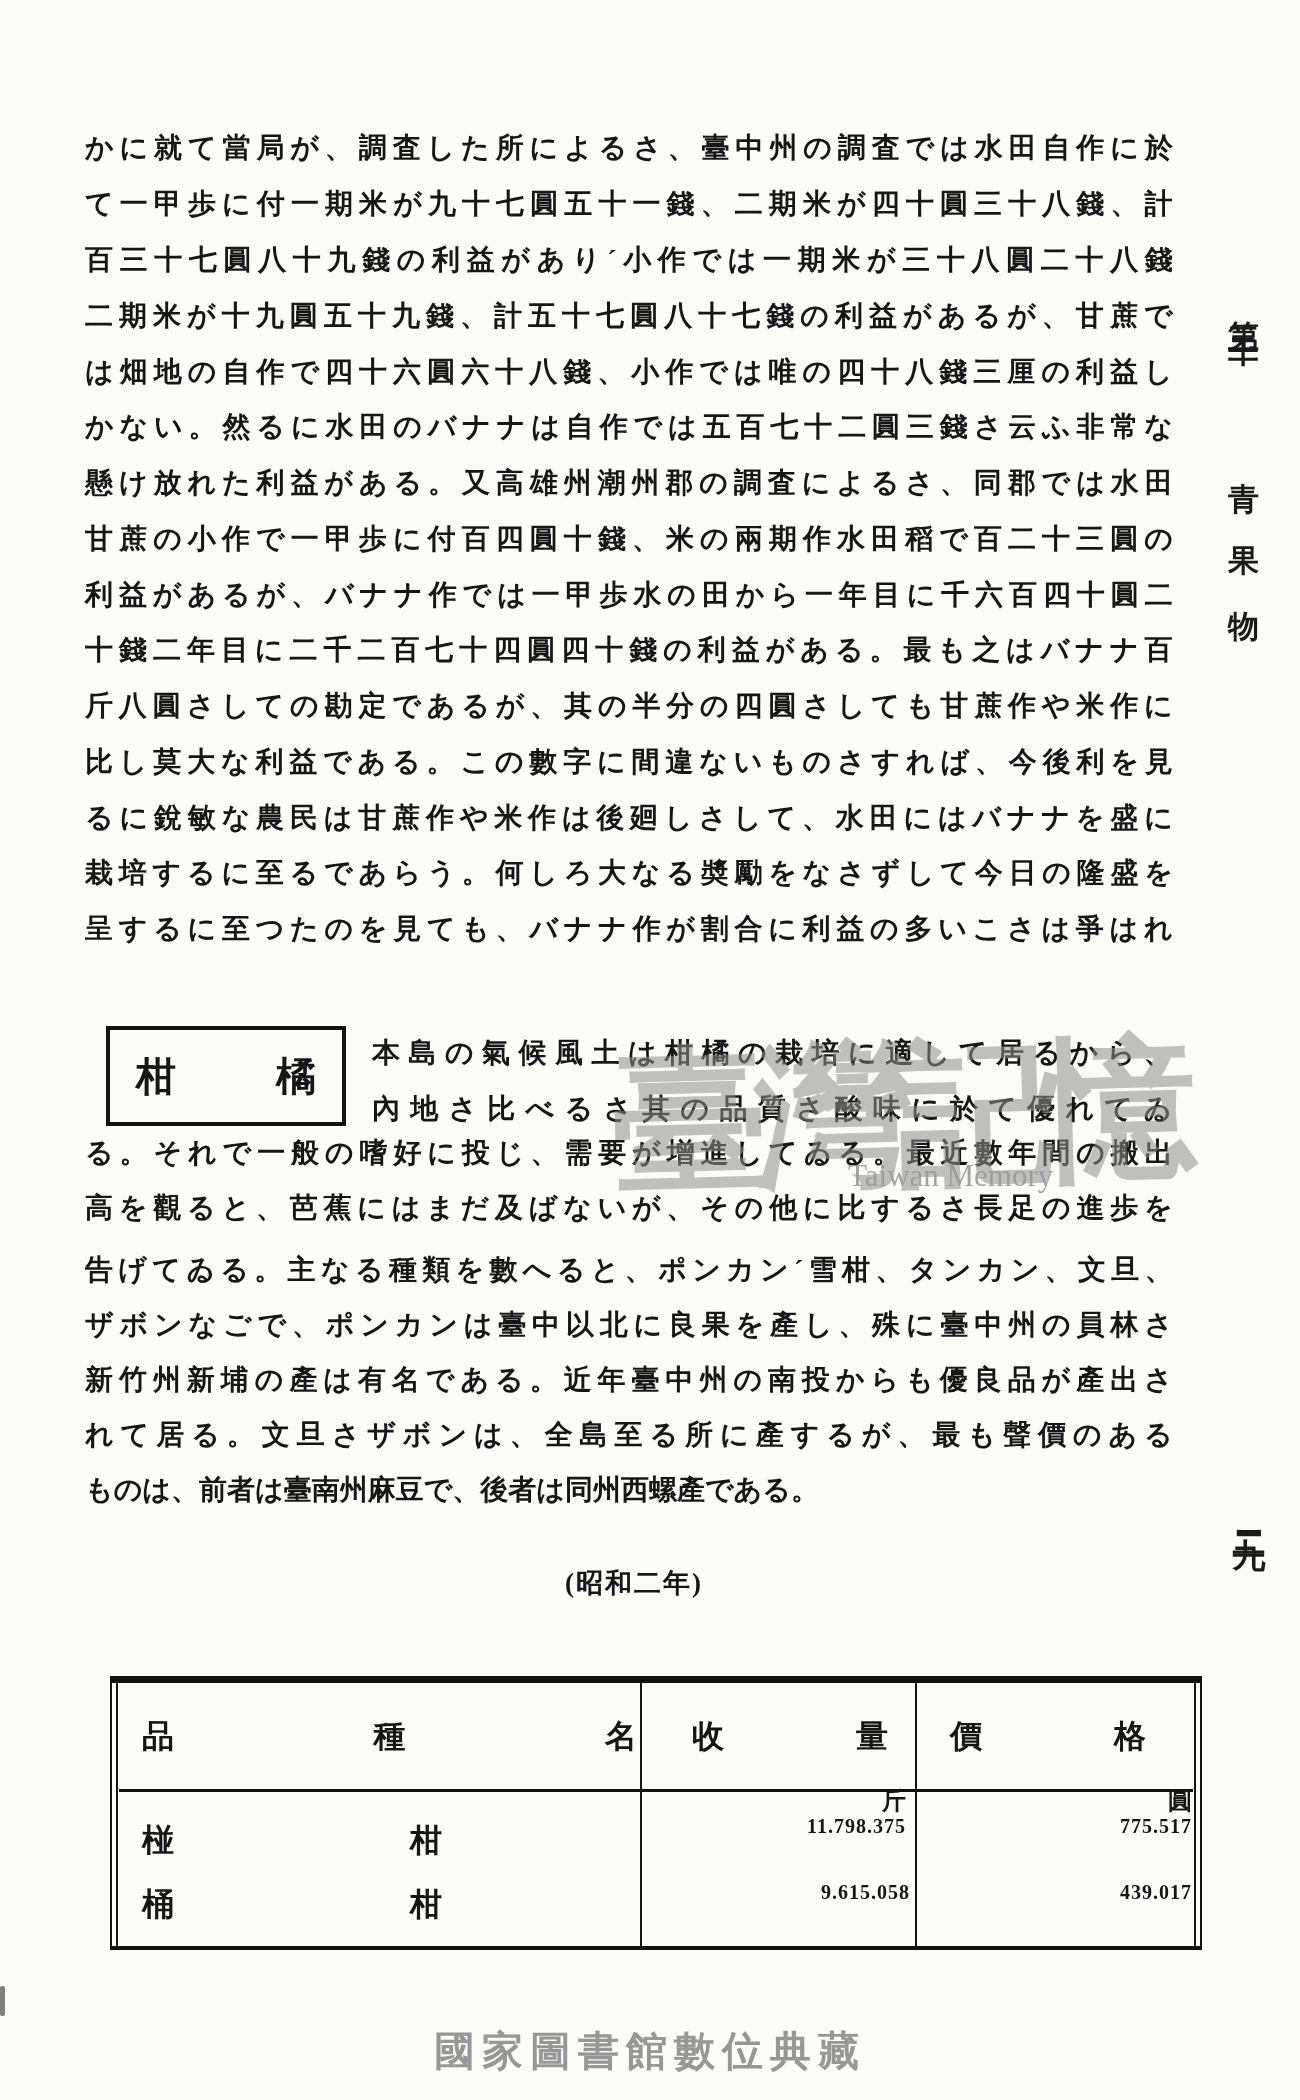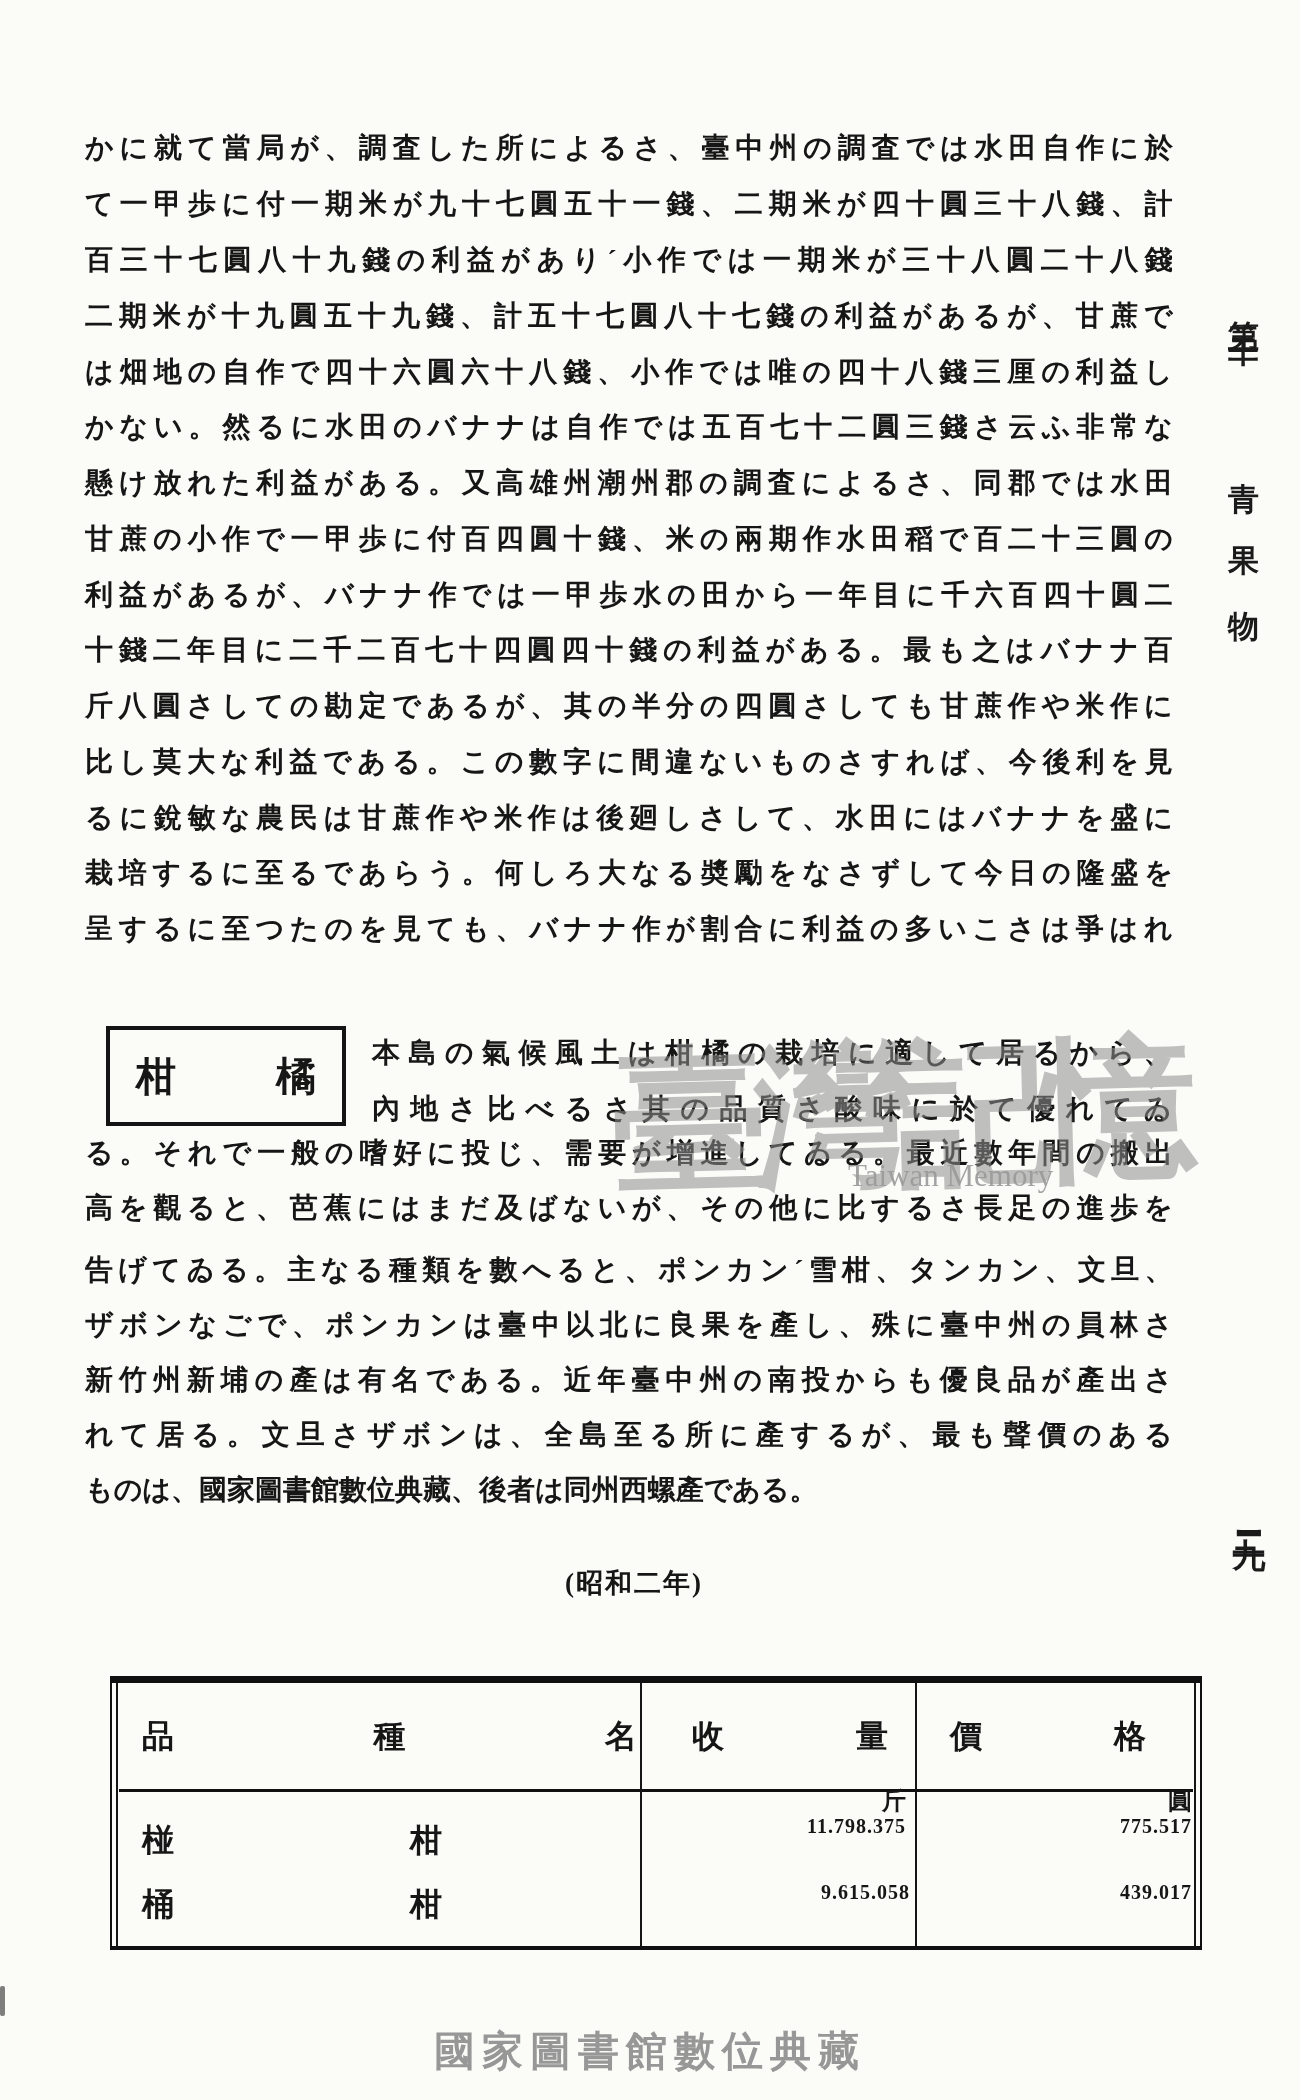--- a/index.html
+++ b/index.html
@@ -848,21 +848,21 @@
       <span>が</span>
       <span>、</span>
       <span>最</span>
       <span>も</span>
       <span>聲</span>
       <span>價</span>
       <span>の</span>
       <span>あ</span>
       <span>る</span>
     </div>
-  <div class="tline" style="top:1470px">ものは、國家圖書館數位典藏、後者は同州西螺產である。</div>
+  <div class="tline" style="top:1470px">ものは、前者は臺南州麻豆で、後者は同州西螺產である。</div>
 
   <div class="ttl">
     <span class="note">(昭和二年)</span>
   </div>
 
   <div class="gtable">
     <div class="frame"></div>
     <div class="hline"></div>
     <div class="v1"></div>
     <div class="v2"></div>

